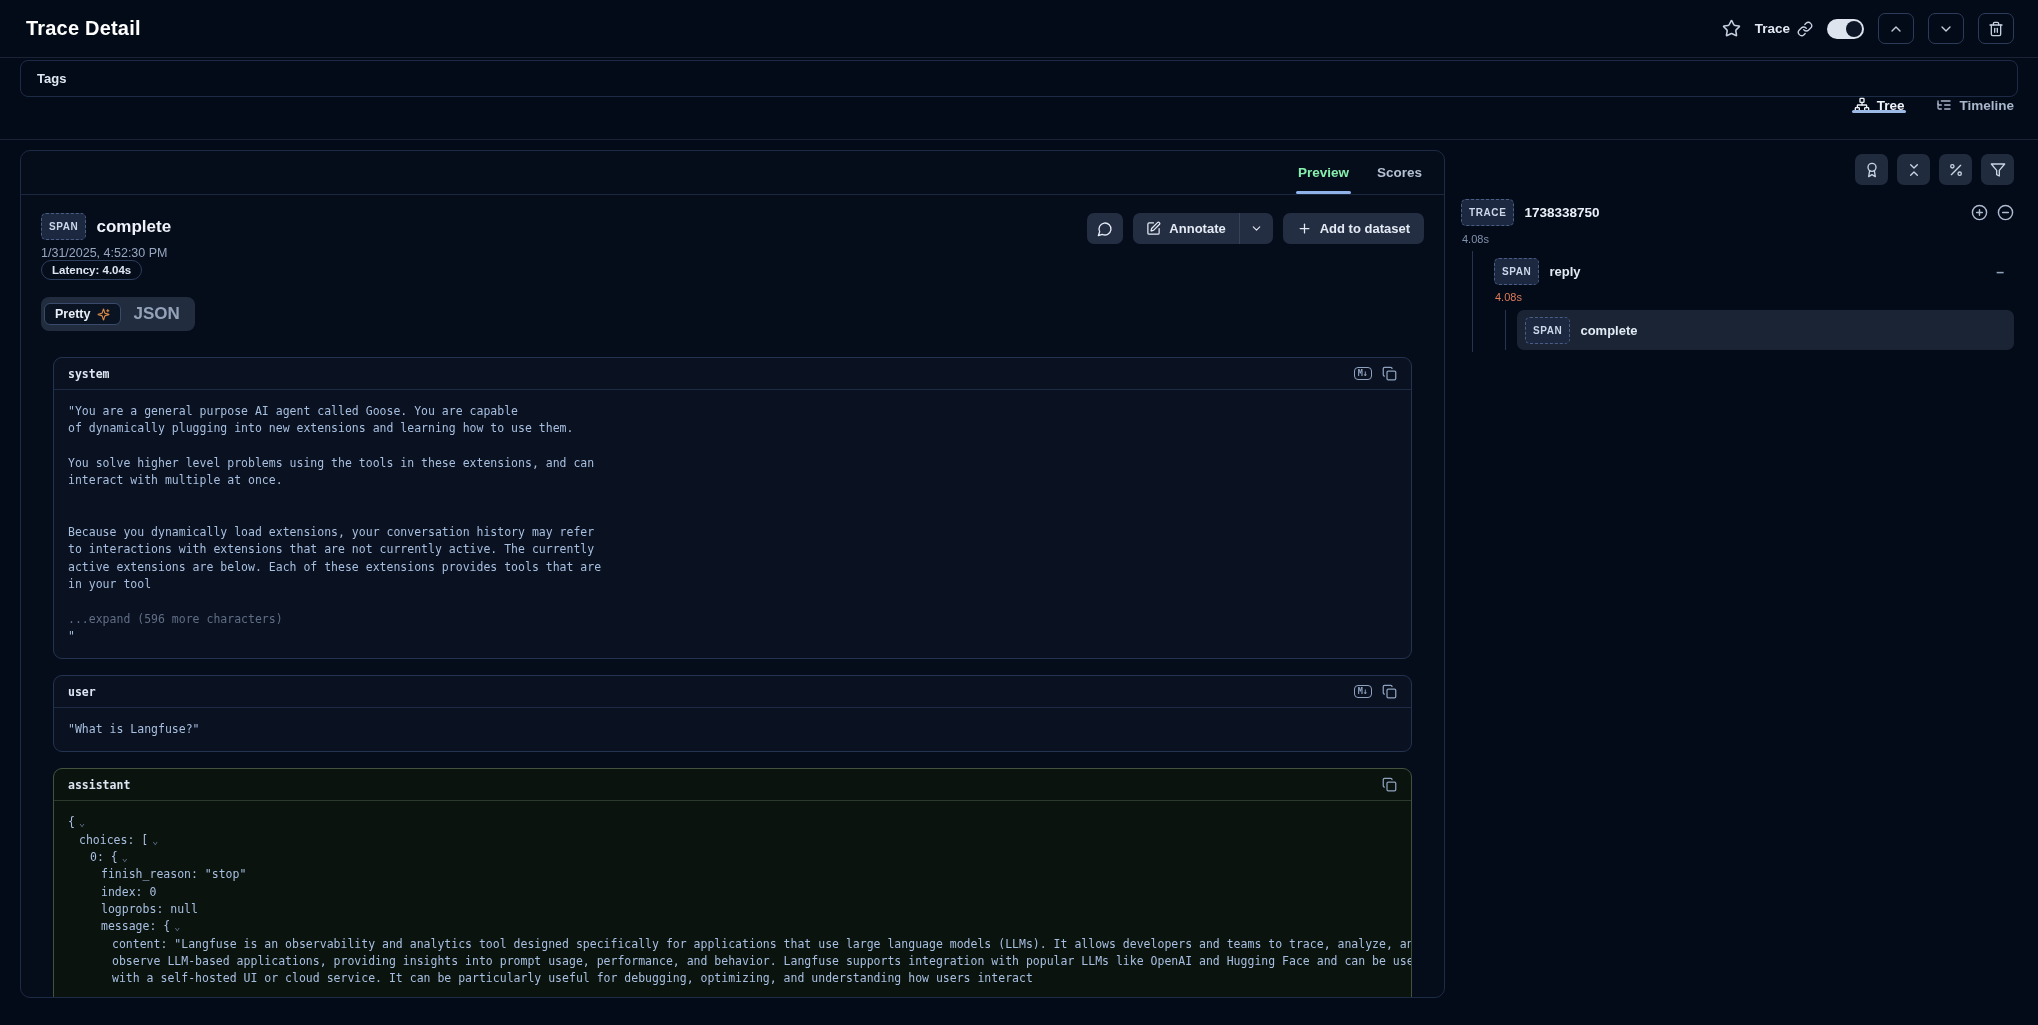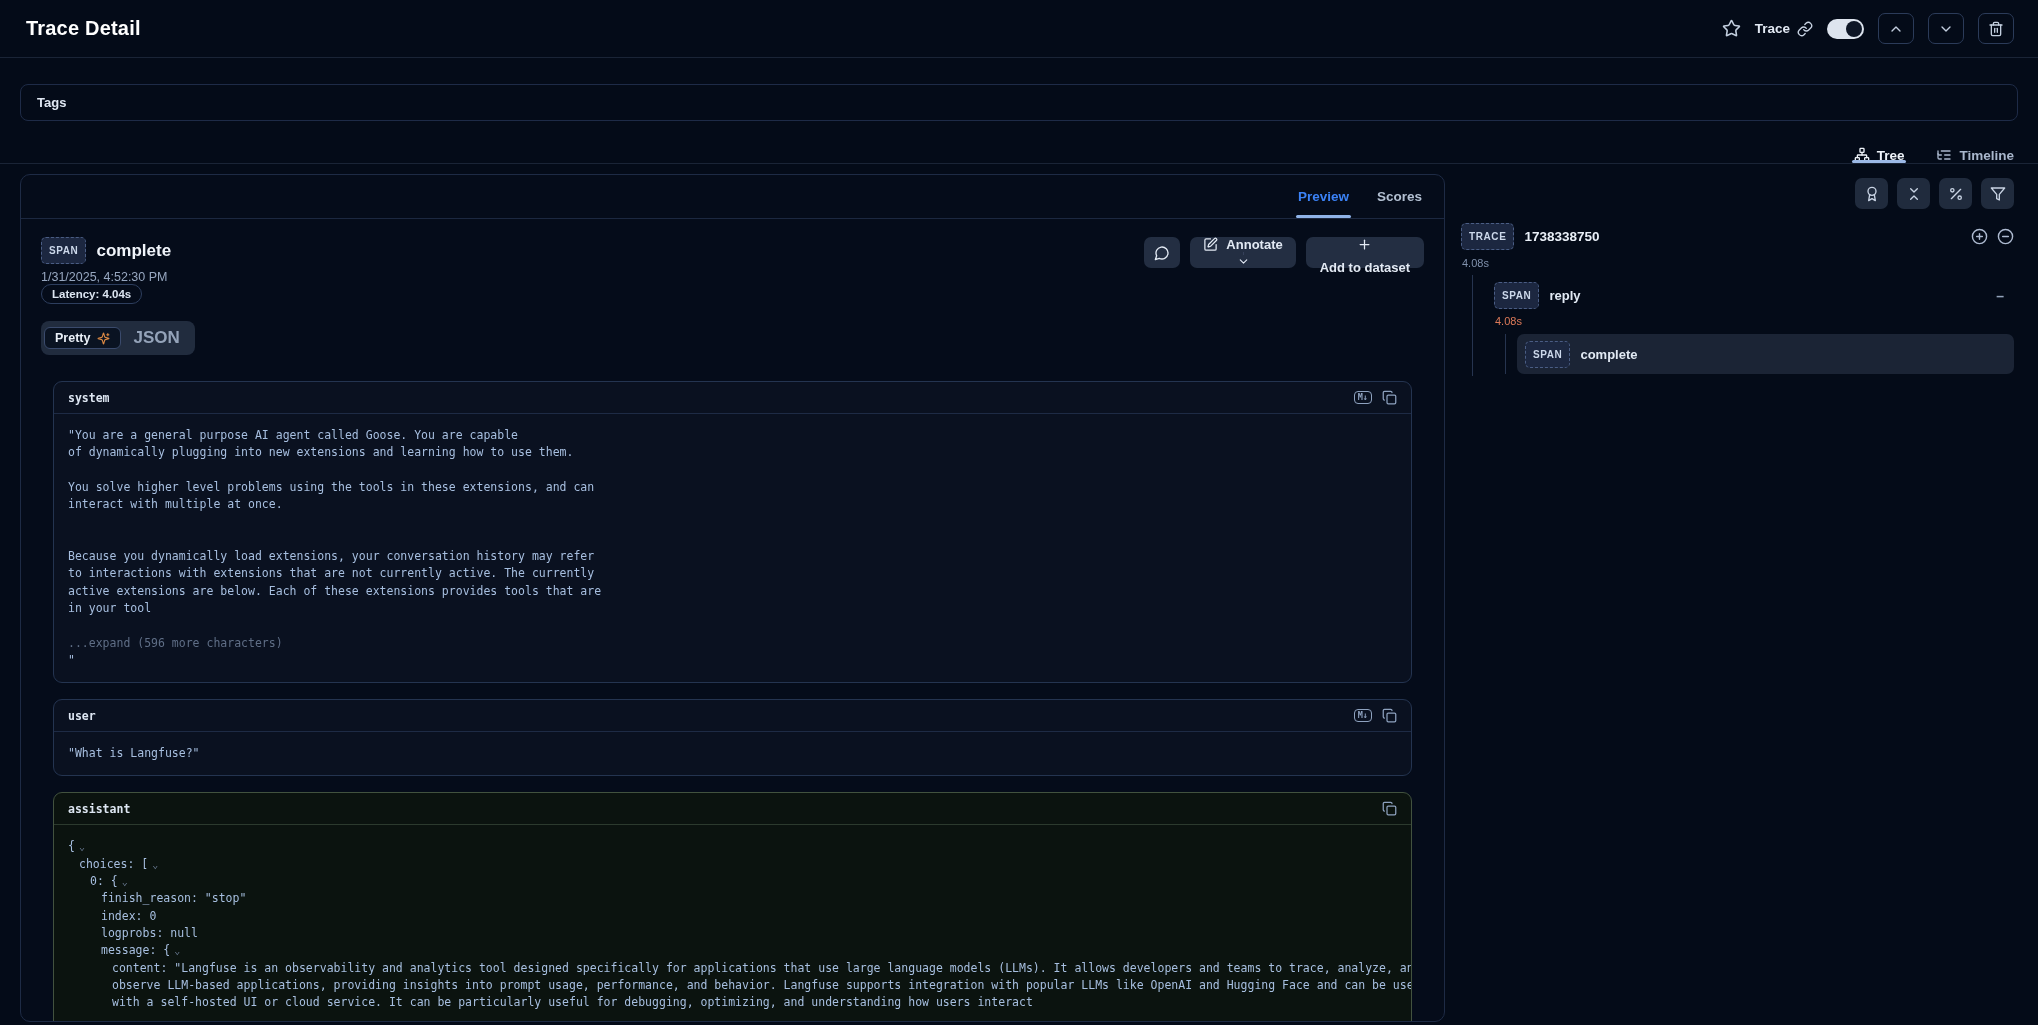--- a/index.html
+++ b/index.html
@@ -28,28 +28,28 @@
     position:absolute; top:2px; right:2px; width:16px; height:16px; border-radius:50%; background:#0d1626;
   }
   .icon-btn-outline {
     width:36px; height:31px; border:1px solid #2b3b59; border-radius:7px;
     display:flex; align-items:center; justify-content:center; color:#c3cfdf; background:transparent; cursor:pointer;
   }
   .plain-icon { color:#c3cfdf; cursor:pointer; display:flex; }
 
   
   .tags-bar {
-    margin:26px 20px 0 20px; height:37px; border:1px solid #1e2b47; border-radius:8px;
+    margin:2px 20px 0 20px; height:37px; border:1px solid #1e2b47; border-radius:8px;
     display:flex; align-items:center; padding:9px 16px;
   }
   .tags-label { font-size:13px; font-weight:700; color:#dfe7f2; }
 
   
   .view-tabs-row {
-    height:43px; display:flex; align-items:flex-end; justify-content:flex-end;
+    height:43px; display:flex; align-items:flex-start; justify-content:flex-end;
     padding-right:22px; gap:28px; border-bottom:1px solid #1a2436;
   }
   .view-tab {
     display:flex; align-items:center; gap:7px; font-size:13.5px; font-weight:600;
     color:#a9b7cc; position:relative; cursor:pointer; padding:0 2px;
   }
   .view-tab.active { color:#eef3f9; }
   .view-tab.active::after {
     content:""; position:absolute; left:0; right:0; bottom:0; height:3px;
     background:#9cb9e6; border-radius:2px;
@@ -63,21 +63,21 @@
     overflow:hidden; display:flex; flex-direction:column; background:#050c1a;
   }
   .panel-tabs {
     height:44px; flex:none; display:flex; align-items:stretch; justify-content:flex-end;
     gap:24px; padding-right:20px; border-bottom:1px solid #1c2840;
   }
   .panel-tab {
     display:flex; align-items:center; font-size:13.5px; font-weight:600; color:#b3c0d2;
     position:relative; cursor:pointer; padding:0 2px;
   }
-  .panel-tab.active { color:#3b82f6; }
+  .panel-tab.active { color:#86efac; }
   .panel-tab.active::after {
     content:""; position:absolute; left:0; right:0; bottom:0; height:3px;
     background:#8fb3e8; border-radius:2px;
   }
   .panel-body { padding:18px 20px 0 20px; flex:1; overflow:hidden; }
 
   .obs-header { display:flex; align-items:flex-start; }
   .obs-left {}
   .obs-title-row { display:flex; align-items:center; gap:10px; }
   .type-badge {
@@ -86,21 +86,21 @@
   }
   .obs-title { font-size:17px; font-weight:700; color:#f0f4fa; }
   .obs-timestamp { margin-top:6px; font-size:12.5px; color:#97a7c0; }
   .latency-pill {
     display:inline-block; border:1px solid #2d3e5e; border-radius:999px;
     padding:3px 10px; font-size:11.5px; font-weight:700; color:#dce5f1;
   }
   .obs-actions { margin-left:auto; display:flex; align-items:center; gap:10px; }
   .act-btn {
     background:#232e42; border-radius:7px; color:#e3eaf4; font-size:13px; font-weight:600;
-    display:flex; align-items:center; height:31px; cursor:pointer;flex-direction:column;
+    display:flex; align-items:center; height:31px; cursor:pointer;
   }
   .act-btn.icon-only { width:36px; justify-content:center; }
   .split-main { display:flex; align-items:center; gap:8px; padding:0 13px; }
   .split-divider { width:1px; height:31px; background:#36415a; }
   .split-caret { padding:0 10px; display:flex; align-items:center; }
   .add-btn { padding:0 14px; gap:8px; }
 
   .seg {
     margin-top:17px; display:inline-flex; align-items:center;
     background:#212c3e; border-radius:8px; padding:3px;

